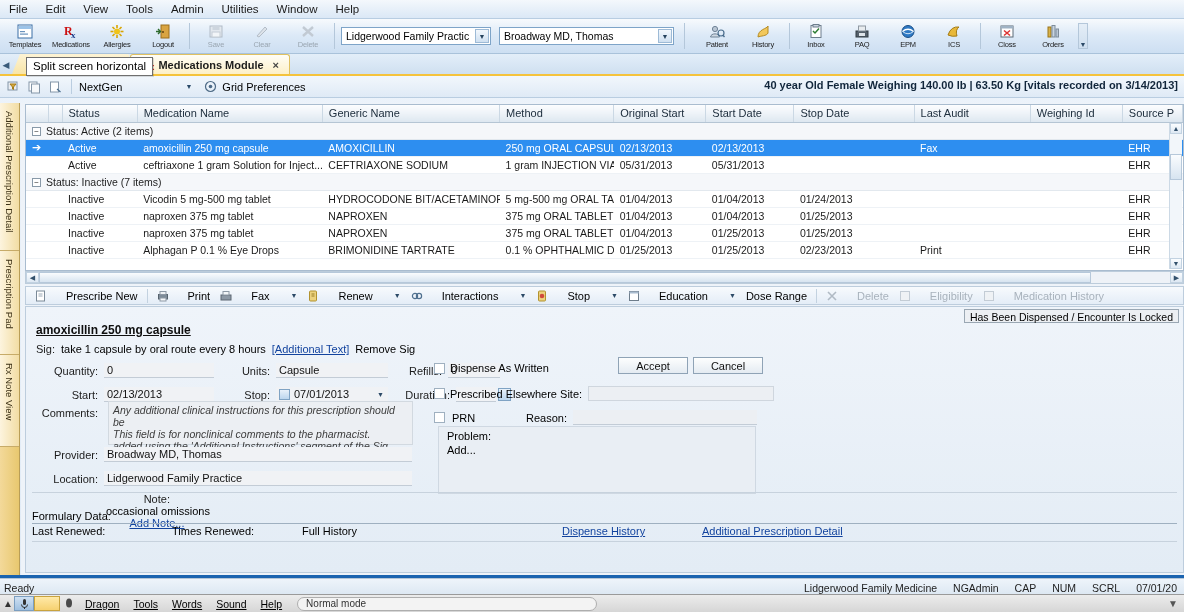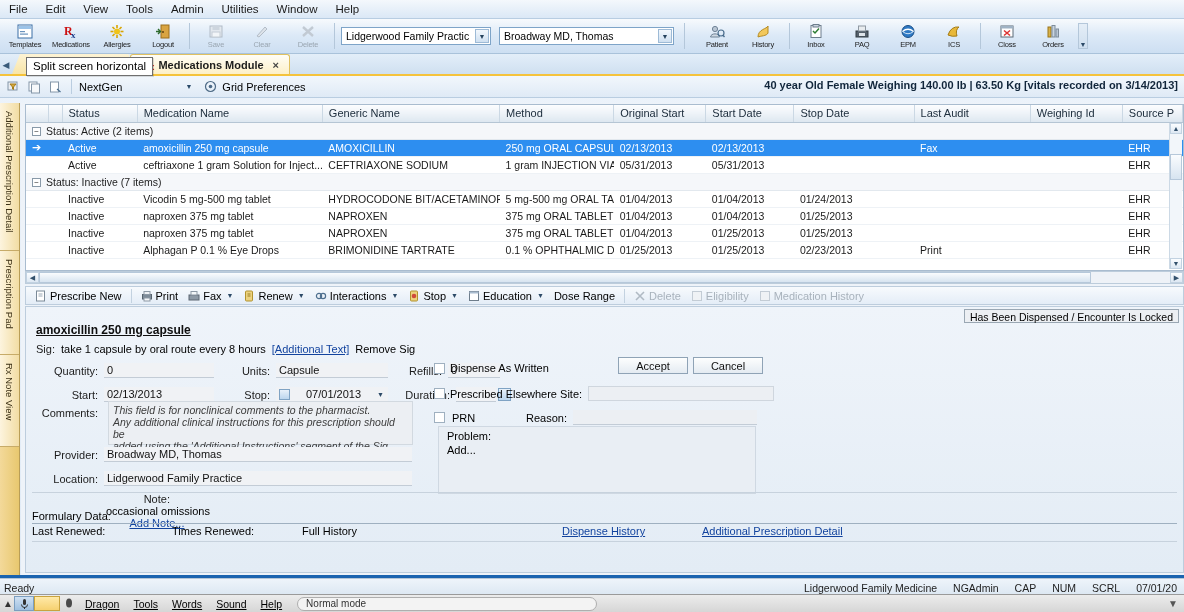--- a/index.html
+++ b/index.html
@@ -232,21 +232,21 @@
   .vs-thumb { width:12px;height:26px;margin-top:20px;background:linear-gradient(180deg,#fafcfe,#d7e4f0);border:1px solid #b6c8da;}
 
   
   .actionbar {
     position:absolute; left:4px; top:183px; right:0; height:19px;
     background: linear-gradient(180deg,#f7fafd,#e4edf7);
     border:1px solid #bdcddd;
     display:flex; align-items:center;
     padding-left:4px;
   }
-  .act { display:flex;align-items:center;gap:3px;padding:0 5px;height:17px;font-size:11px;cursor:default;}
+  .act { display:flex;align-items:center;gap:19px;padding:0 5px;height:17px;font-size:11px;cursor:default;}
   .act.dim { color:#a8b2bc; }
   .act .ai { width:12px;height:12px;display:inline-block; }
   .act .dd { font-size:7px;color:#2c4a67;margin-left:2px;}
   .act-sep { width:1px;height:14px;background:#c3d2e0;margin:0 4px;}
 
   
   .detail {
     position:absolute; left:4px; top:203px; right:0; bottom:2px;
     background: linear-gradient(180deg,#eff4fa,#e3ecf5);
     border:1px solid #bdcddd;
@@ -850,21 +850,21 @@
         <span class="flabel" style="width:46px;margin-left:10px;">Units:</span>
         <input class="finput" style="width: 112px; margin-left: 6px;" value="Capsule">
         <span class="flabel" style="width:44px;margin-left:10px;">Refills:</span>
         <input class="finput" style="width: 52px; margin-left: 6px;" value="0">
       </div>
 
       <div class="row" style="left:10px; top:80px;">
         <span class="flabel" style="width:62px;">Start:</span>
         <input class="finput" style="width: 110px; margin-left: 6px;" value="02/13/2013">
         <span class="flabel" style="width:46px;margin-left:10px;">Stop:</span>
-        <span class="finput" style="width:112px;margin-left:6px;display:flex;align-items:center;gap:16px;position:relative;">
+        <span class="finput" style="width:112px;margin-left:6px;display:flex;align-items:center;gap:4px;position:relative;">
           <span class="datebtn"></span>
           <span>07/01/2013</span>
           <span style="position:absolute;right:4px;font-size:7px;color:#2c4a67;">▼</span>
         </span>
         <span class="flabel" style="width:52px;margin-left:10px;">Duration:</span>
         <input class="finput" style="width: 40px; margin-left: 6px;" value="">
         <span class="datebtn" style="width:13px;height:13px;margin-left:2px;"></span>
       </div>
 
       <div class="row" style="left:408px; top:55px;">
@@ -889,22 +889,22 @@
 
       <div class="problembox" style="left:412px; top:119px; width:318px; height:68px;">
         <div style="position:absolute;left:8px;top:3px;font-size:11px;">Problem:</div>
         <div style="position:absolute;left:8px;top:17px;font-size:11px;">Add...</div>
       </div>
 
       <div class="row" style="left:10px; top:100px;">
         <span class="flabel" style="width:62px;">Comments:</span>
       </div>
       <div class="commentsbox" style="left:82px; top:94px; width:305px; height:44px;">
+        <div>Any additional clinical instructions for this prescription should be</div>
         <div>This field is for nonclinical comments to the pharmacist.</div>
-        <div>Any additional clinical instructions for this prescription should be</div>
         <div>added using the 'Additional Instructions' segment of the Sig Builder.</div>
       </div>
 
       <div class="row" style="left:10px; top:140px;">
         <span class="flabel" style="width:62px;">Provider:</span>
         <input class="finput" style="width: 308px; margin-left: 6px;" value="Broadway MD, Thomas">
       </div>
 
       <div class="row" style="left:10px; top:164px;">
         <span class="flabel" style="width:62px;">Location:</span>

